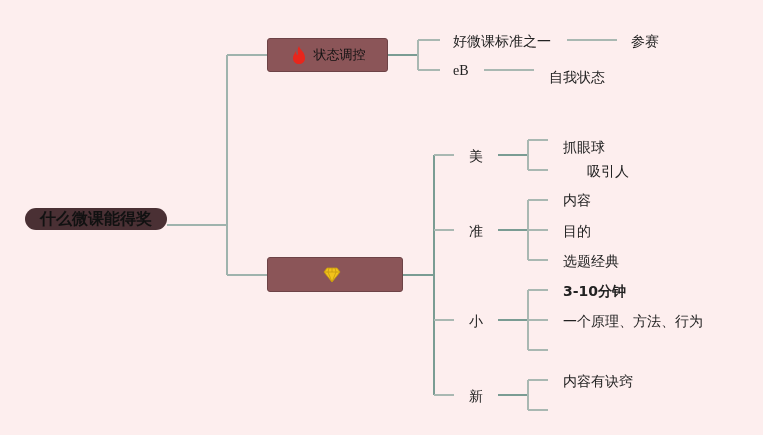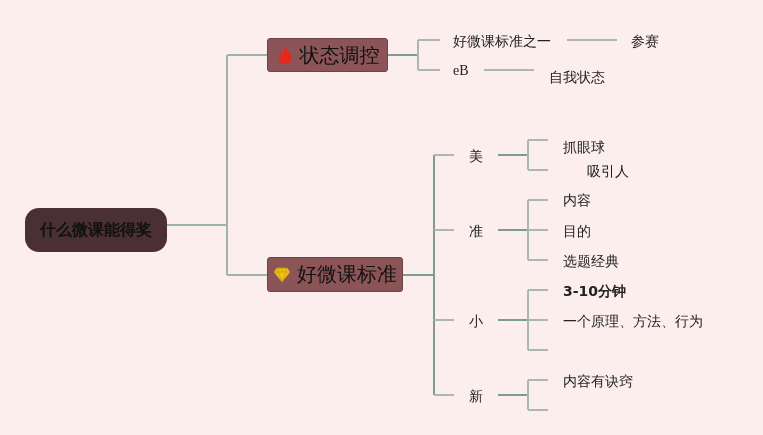--- a/index.html
+++ b/index.html
@@ -1,22 +1,22 @@
 <!DOCTYPE html>
 <html><head>
 <meta charset="utf-8">
 <style>
   html, body { margin:0; padding:0; }
   body { width:763px; height:435px; background:#fdeeee; position:relative; overflow:hidden;
          font-family:"DejaVu Sans", sans-serif; color:#1a1a1a; }
   svg.lines { position:absolute; left:0; top:0; width:763px; height:435px; }
   .node { position:absolute; box-sizing:border-box; display:flex; align-items:center; justify-content:center; }
-  .root { left:25px; top:208px; width:142px; height:44px; background:#4a3034; border-radius:14px;
+  .root { left:25px; top:208px; width:142px; height:22px; background:#4a3034; border-radius:14px;
           font-weight:bold; font-size:16px; color:#111;align-items:center; }
-  .main { background:#8b5558; border:1px solid #6d4346; border-radius:3px; font-size:20px; color:#111; }
+  .main { background:#8b5558; border:1px solid #6d4346; border-radius:3px; font-size:13px; color:#111; }
   .main .ico { margin-right:6px; display:inline-flex; }
   .lbl { position:absolute; font-size:14px; color:#222; white-space:nowrap; line-height:16px; }
   .lbl.serif { font-family:"Liberation Serif", serif; }
 </style>
 </head>
 <body>
 
 <svg class="lines" viewBox="0 0 763 435">
 
   <g stroke="#9fb3ad" stroke-width="2" fill="none">
@@ -100,21 +100,20 @@
   <span>状态调控</span>
 </div>
 
 <div class="node main" style="left:267px;top:257px;width:136px;height:35px;">
   <span class="ico">
     <svg width="18" height="16" viewBox="0 0 18 16">
         <path d="M4 1 H14 L17 5 L9 15 L1 5 Z" fill="#f2c21b" stroke="#c79a0e" stroke-width="0.8"></path>
         <path d="M1 5 H17 M6 1 L5 5 L9 15 M12 1 L13 5 L9 15 M9 1 V5" stroke="#c79a0e" stroke-width="0.8" fill="none"></path>
       </svg>
   </span>
-  <span>好微课标准</span>
 </div>
 
 <div class="lbl" style="left:453px;top:33px;">好微课标准之一</div>
 <div class="lbl" style="left:631px;top:33px;">参赛</div>
 <div class="lbl serif" style="left:453px;top:63px;">eB</div>
 <div class="lbl" style="left:549px;top:69px;">自我状态</div>
 
 <div class="lbl" style="left:469px;top:148px;">美</div>
 <div class="lbl" style="left:563px;top:139px;">抓眼球</div>
 <div class="lbl" style="left:563px;top:163px;padding-left:24px;">吸引人</div>

